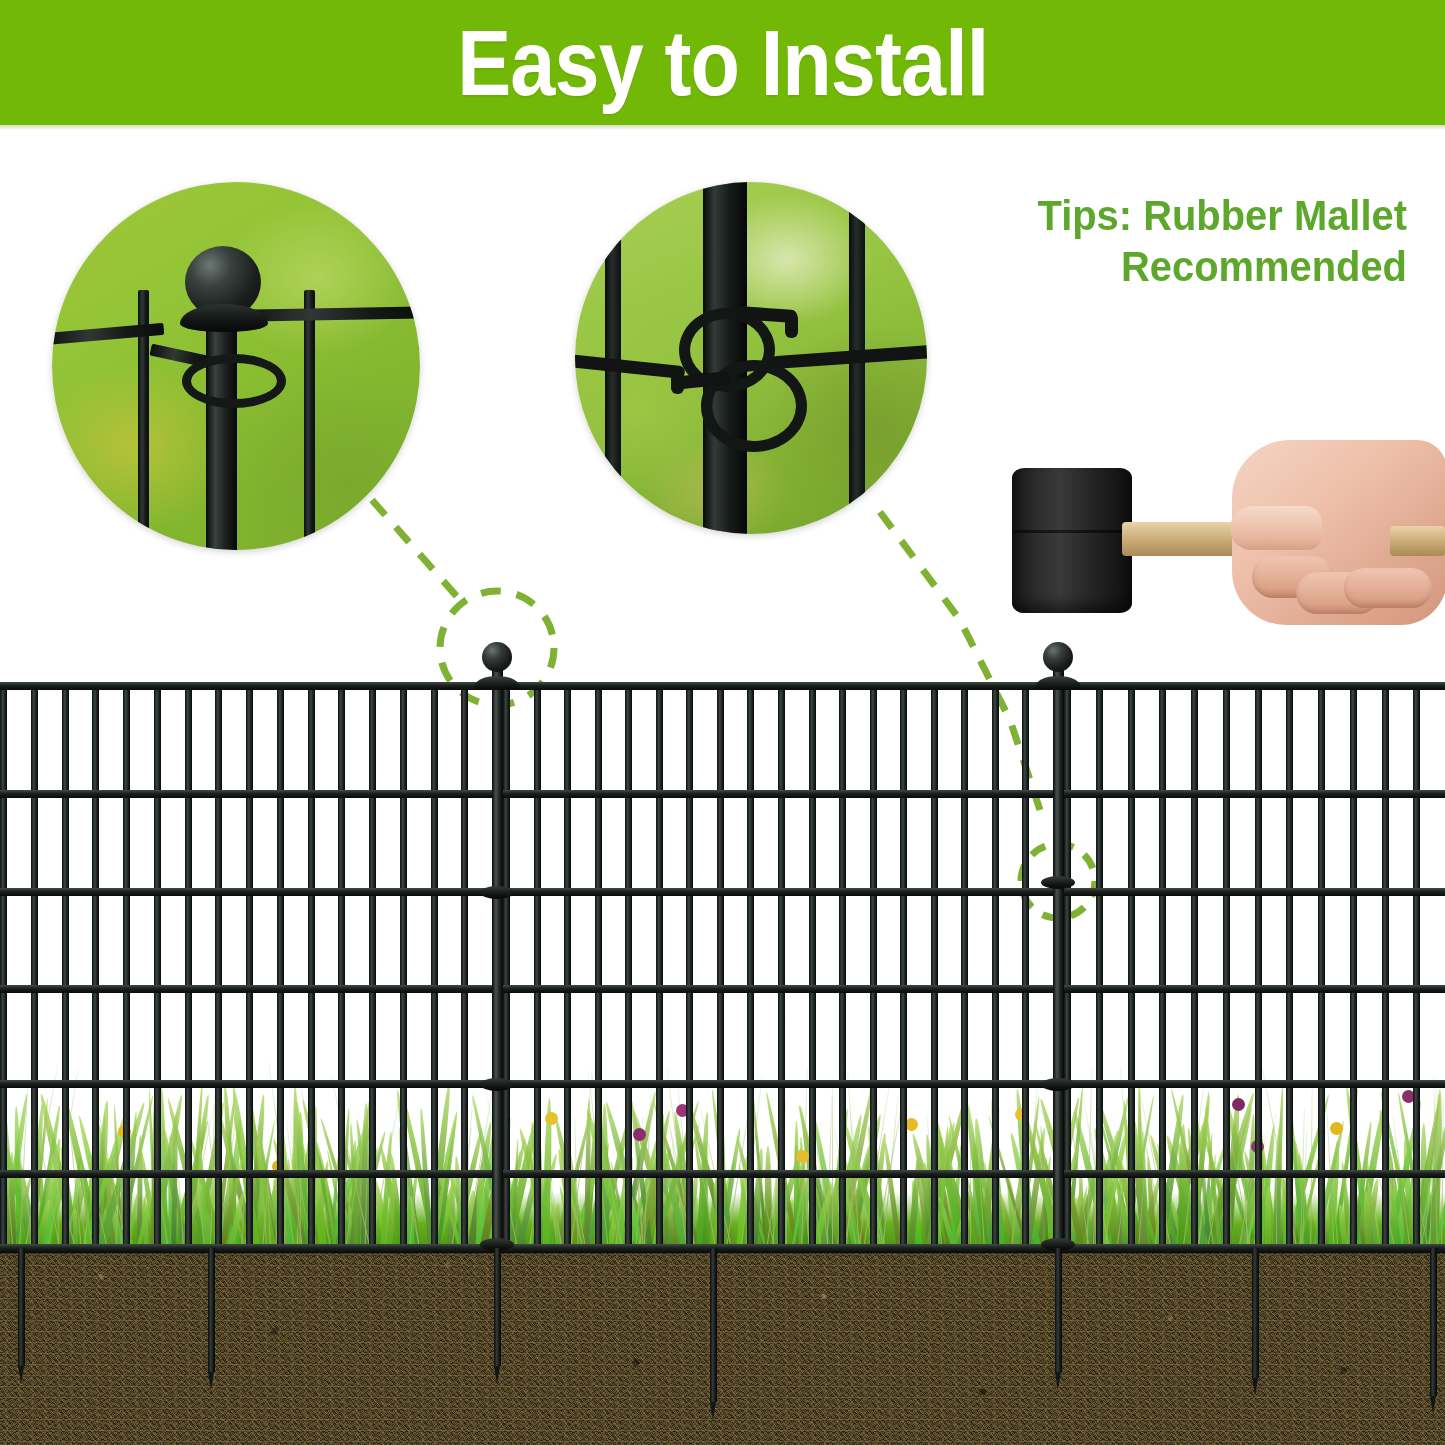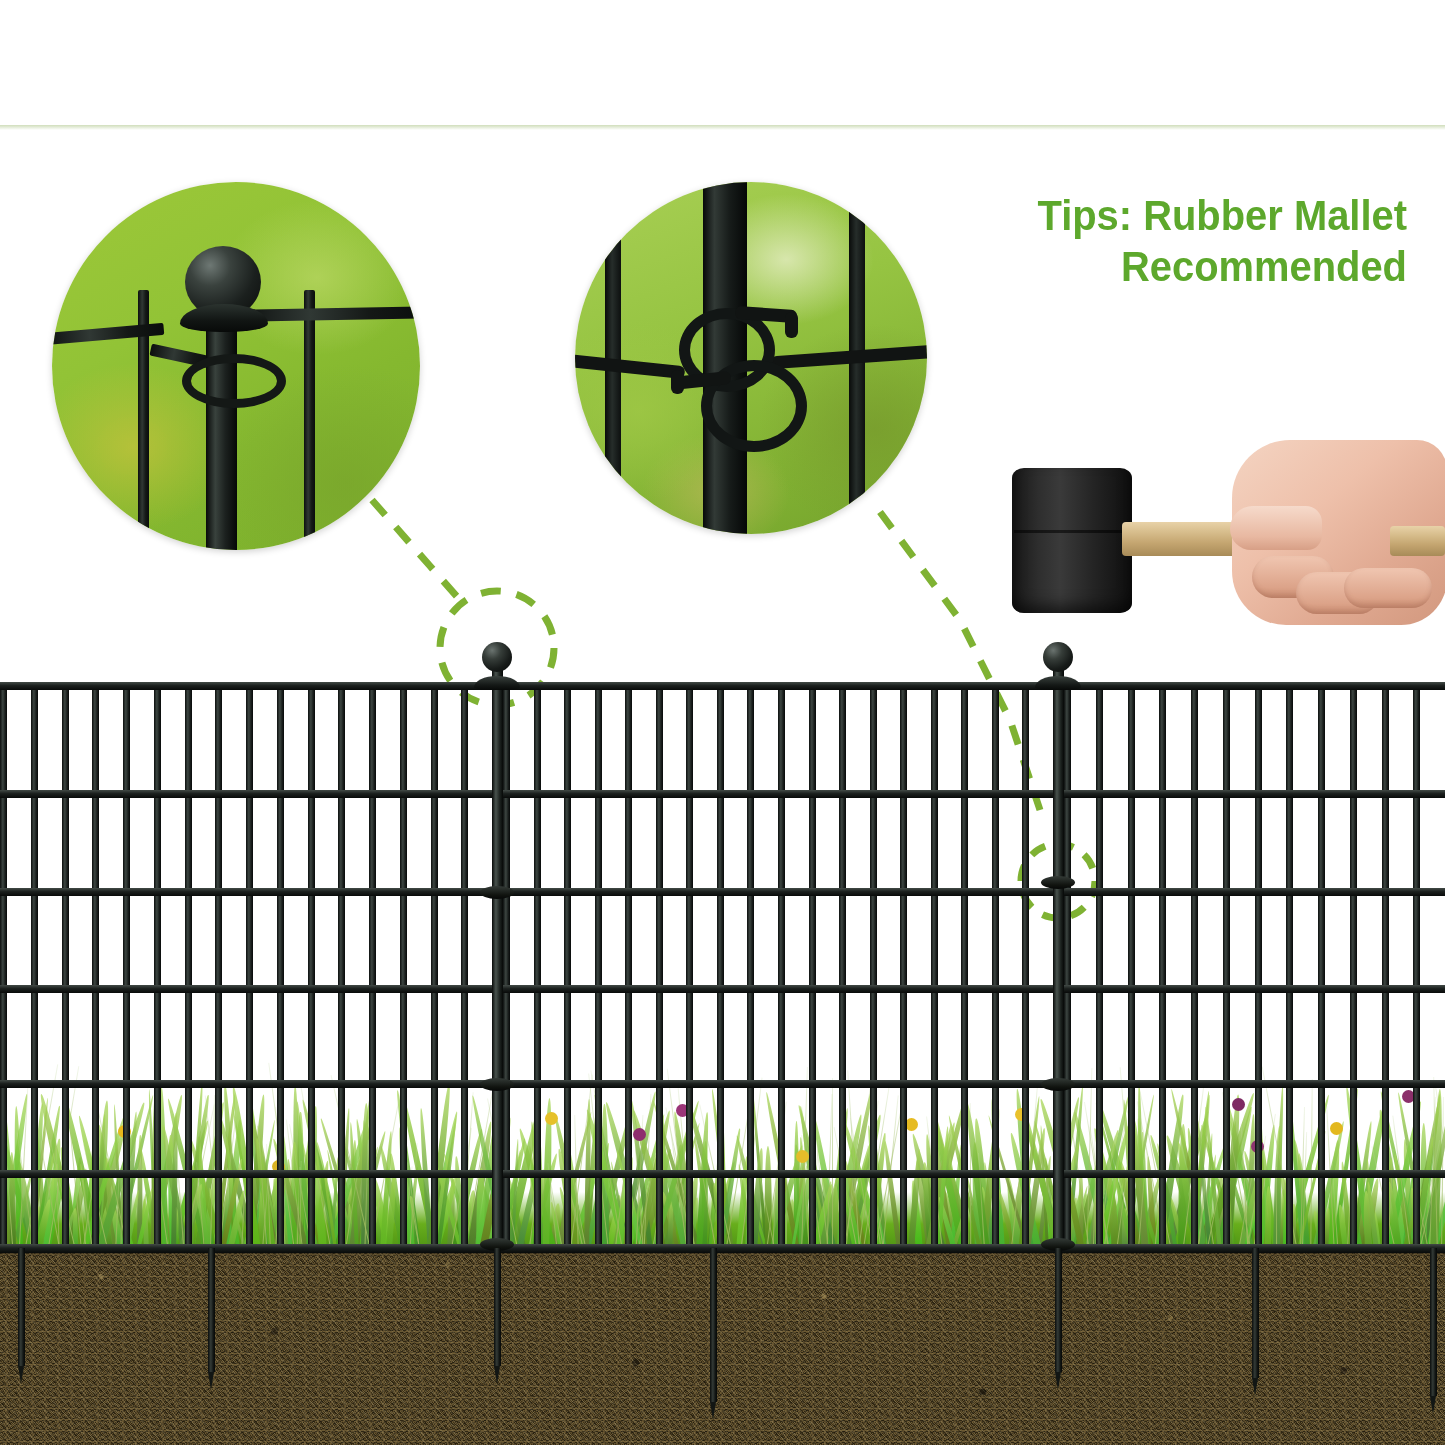--- a/index.html
+++ b/index.html
@@ -206,20 +206,23 @@
     border-left:3.5px solid transparent;border-right:3.5px solid transparent;
     border-top:16px solid #14181600;
   }
   .stake-tip{position:absolute;width:0;height:0;border-left:3.5px solid transparent;border-right:3.5px solid transparent;border-top:18px solid #121614;}
 </style>
 </head>
 <body>
 
 <div id="stage">
 
+  <div class="banner">
+    <div class="banner-title">Easy to Install</div>
+  </div>
   <div class="banner-shadow"></div>
 
   <div class="tips">
     <div>Tips: Rubber Mallet</div>
     <div>Recommended</div>
   </div>
 
   <div class="callout c1">
     <div class="bg blurgreen"></div>
 

